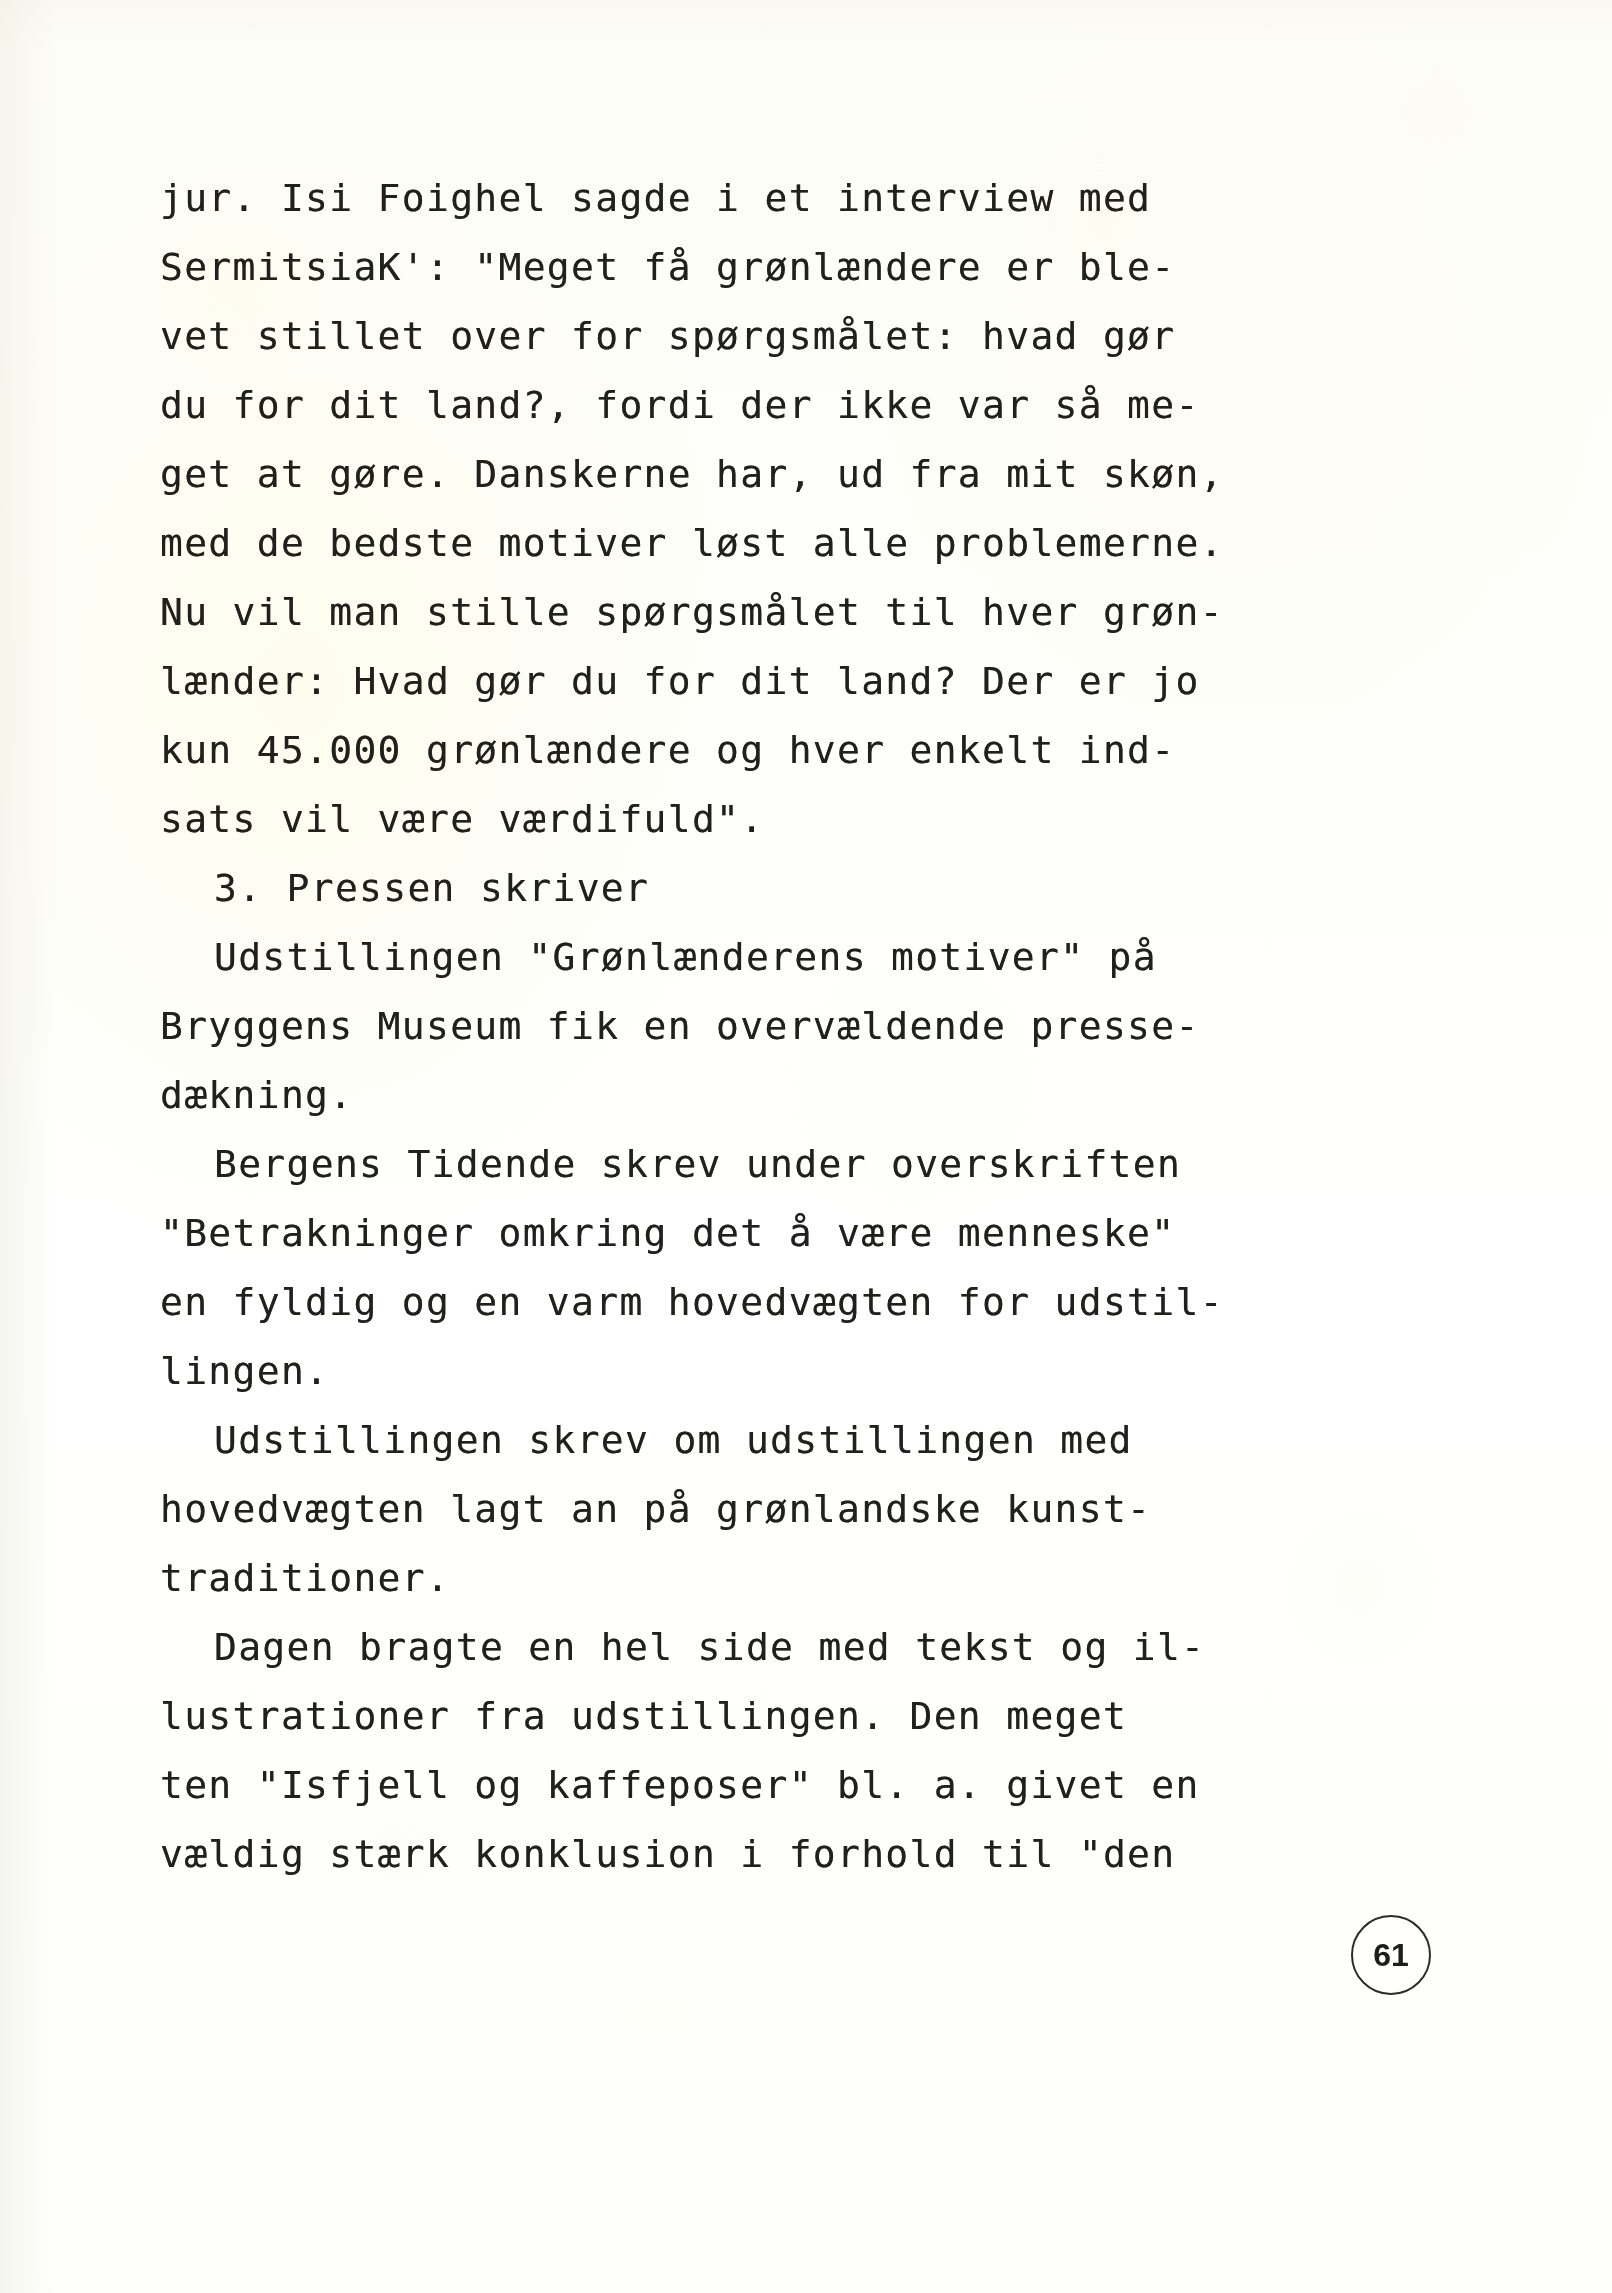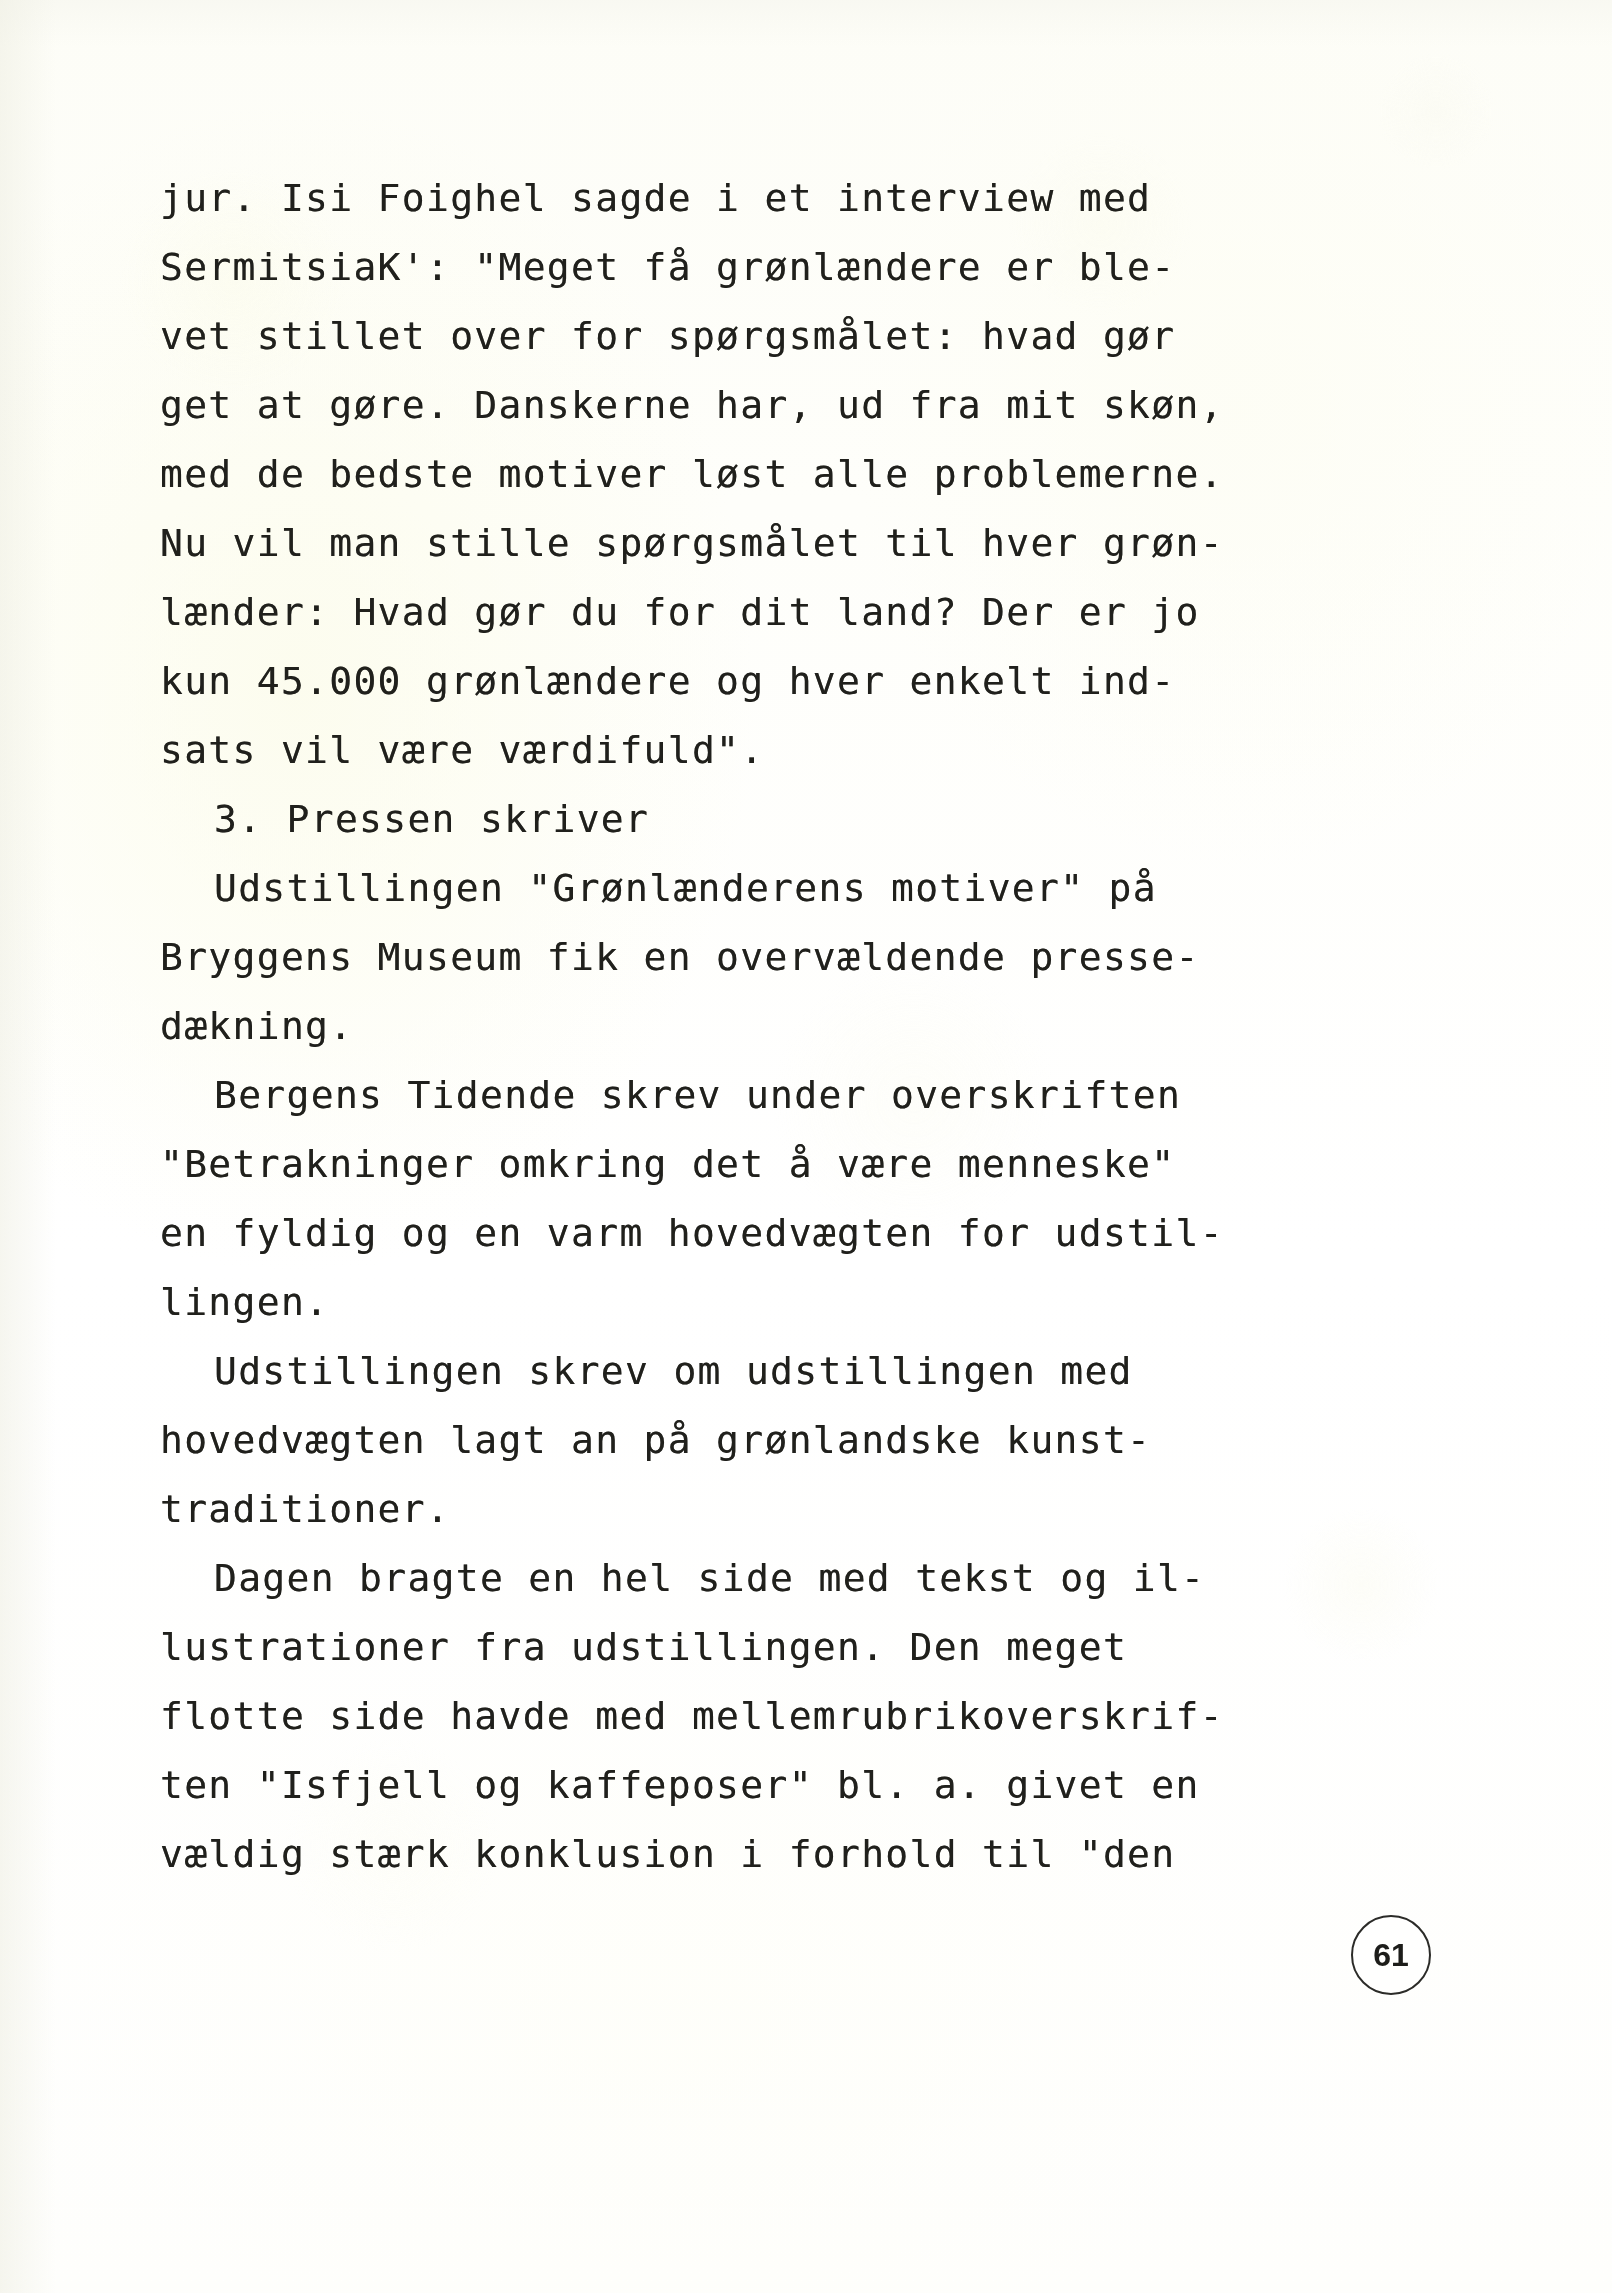--- a/index.html
+++ b/index.html
@@ -113,40 +113,40 @@
   <div class="scan-noise"></div>
   <div class="edge-shade"></div>
 
   <div class="bleed" style="left:354px; top:196px;">&nbsp;</div>
   <div class="bleed" style="left:578px; top:1063px;">&nbsp;</div>
 
   <div class="text-block">
       <div class="line">jur. Isi Foighel sagde i et interview med</div>
       <div class="line">SermitsiaK': "Meget få grønlændere er ble-</div>
       <div class="line">vet stillet over for spørgsmålet: hvad gør</div>
+      <div class="line">du for dit land?, fordi der ikke var så me-</div>
       <div class="line">get at gøre. Danskerne har, ud fra mit skøn,</div>
       <div class="line">med de bedste motiver løst alle problemerne.</div>
       <div class="line">Nu vil man stille spørgsmålet til hver grøn-</div>
       <div class="line">lænder: Hvad gør du for dit land? Der er jo</div>
       <div class="line">kun 45.000 grønlændere og hver enkelt ind-</div>
       <div class="line">sats vil være værdifuld".</div>
       <div class="line indent">3. Pressen skriver</div>
       <div class="line indent">Udstillingen "Grønlænderens motiver" på</div>
       <div class="line">Bryggens Museum fik en overvældende presse-</div>
       <div class="line">dækning.</div>
       <div class="line indent"><span class="ul">Bergens Tidende</span> skrev under overskriften</div>
       <div class="line">"Betrakninger omkring det å være menneske"</div>
       <div class="line">en fyldig og en varm hovedvægten for udstil-</div>
       <div class="line">lingen.</div>
       <div class="line indent"><span class="ul">Udstillingen</span> skrev om udstillingen med</div>
       <div class="line">hovedvægten lagt an på grønlandske kunst-</div>
       <div class="line">traditioner.</div>
       <div class="line indent"><span class="ul">Dagen</span> bragte en hel side med tekst og il-</div>
       <div class="line">lustrationer fra udstillingen. Den meget</div>
-      <div class="line">flotte side havde med mellemrubrikoverskrif-</div>
       <div class="line">ten "Isfjell og kaffeposer" bl. a. givet en</div>
       <div class="line">vældig stærk konklusion i forhold til "den</div>
     </div>
 
   <div class="page-number">
     <span>61</span>
   </div>
 
 </div>
 

